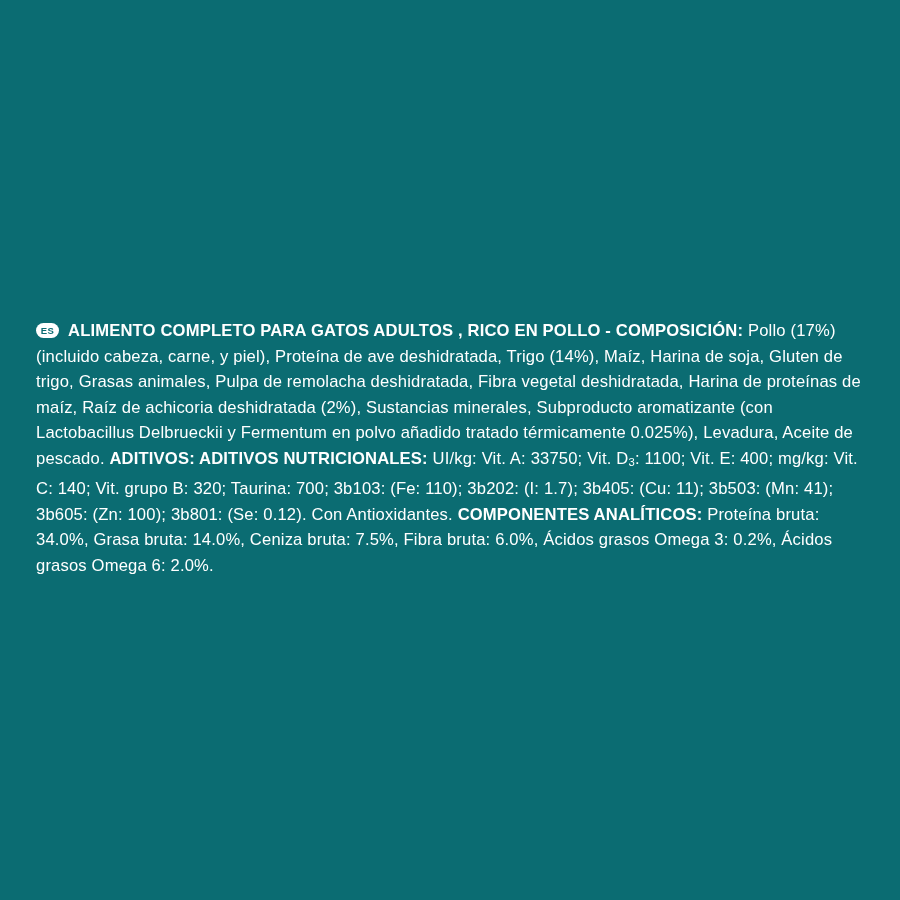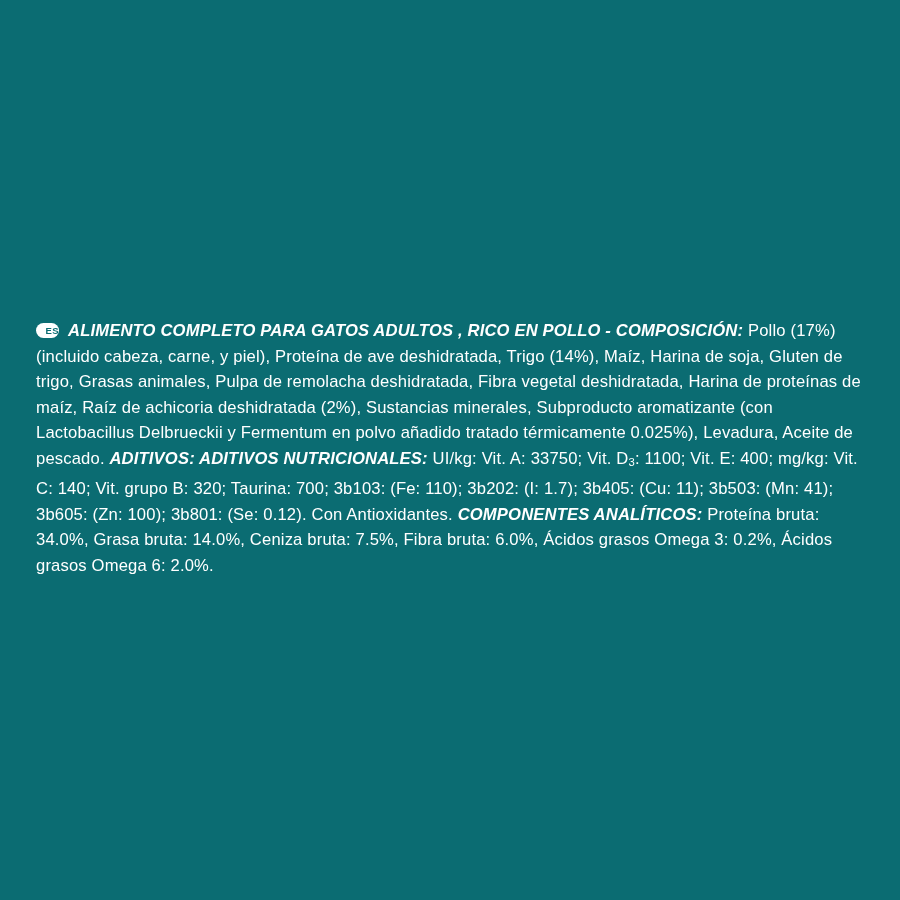--- a/index.html
+++ b/index.html
@@ -33,28 +33,27 @@
   .lang-badge {
     display: inline-block;
     vertical-align: 2px;
     width: 23px;
     height: 15px;
     border-radius: 7.5px;
     background: #ffffff;
     color: #0b6c72;
     font-size: 9.5px;
     line-height: 15px;
-    text-align: right;
+    text-align: center;
     font-weight: bold;
     letter-spacing: 0.04em;
     margin-right: 9px;
   }
   .bold {
     font-weight: bold;
-    font-style: italic;
   }
   .text-flow {
     display: inline;
   }
   sub {
     font-size: 0.68em;
     vertical-align: -0.22em;
   }
 </style>
 </head>

